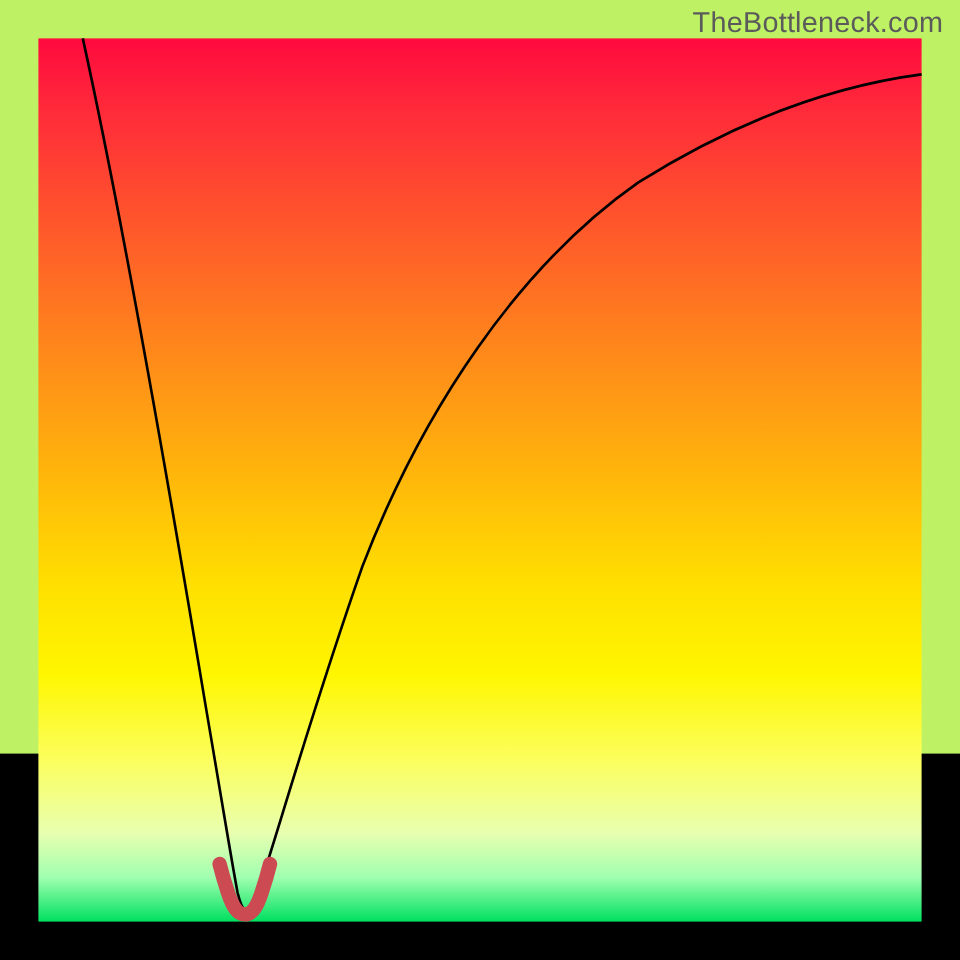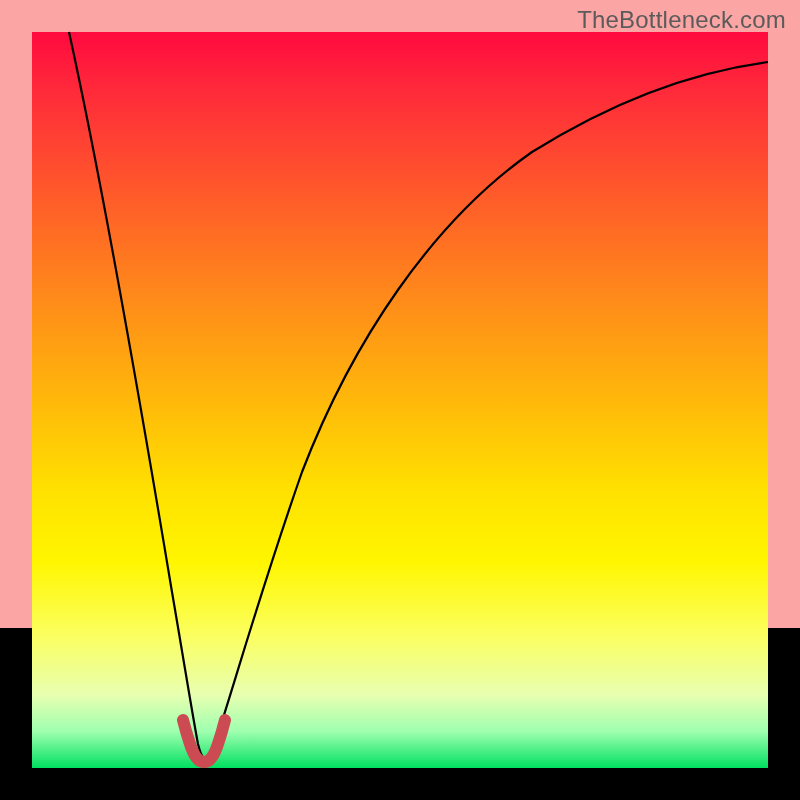--- a/index.html
+++ b/index.html
@@ -1,20 +1,20 @@
 <!DOCTYPE html>
 <html><head>
 <meta charset="utf-8">
 <style>
   * { margin: 0; padding: 0; box-sizing: border-box; }
   html, body { width: 800px; height: 800px; overflow: hidden; background: #000; }
   .frame {
     width: 800px;
     height: 628px;
-    background: #fca5a5;
+    background: #bef264;
     position: relative;
     text-decoration: underline;
   }
   .plot-area {
     position: absolute;
     left: 32px;
     top: 32px;
     width: 736px;
     height: 736px;
     background: linear-gradient(to bottom,

